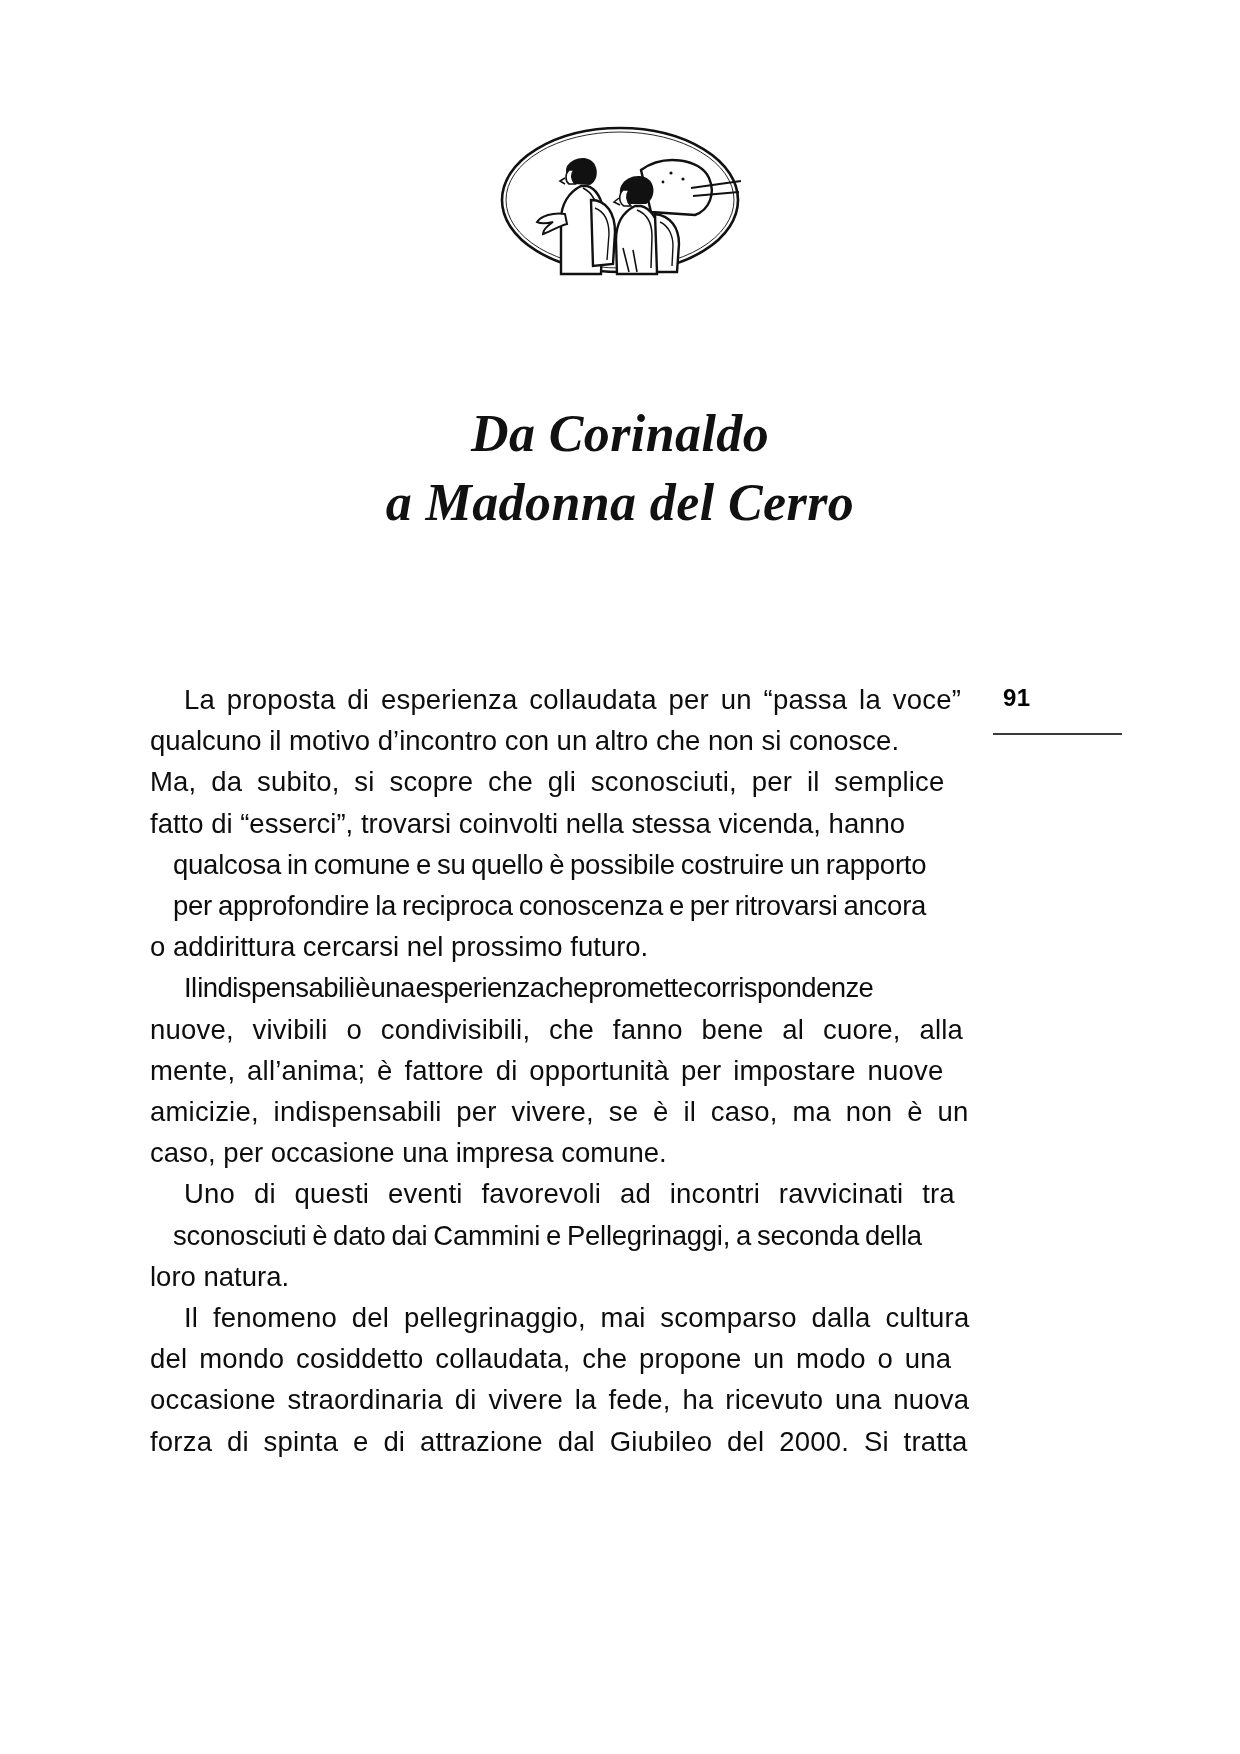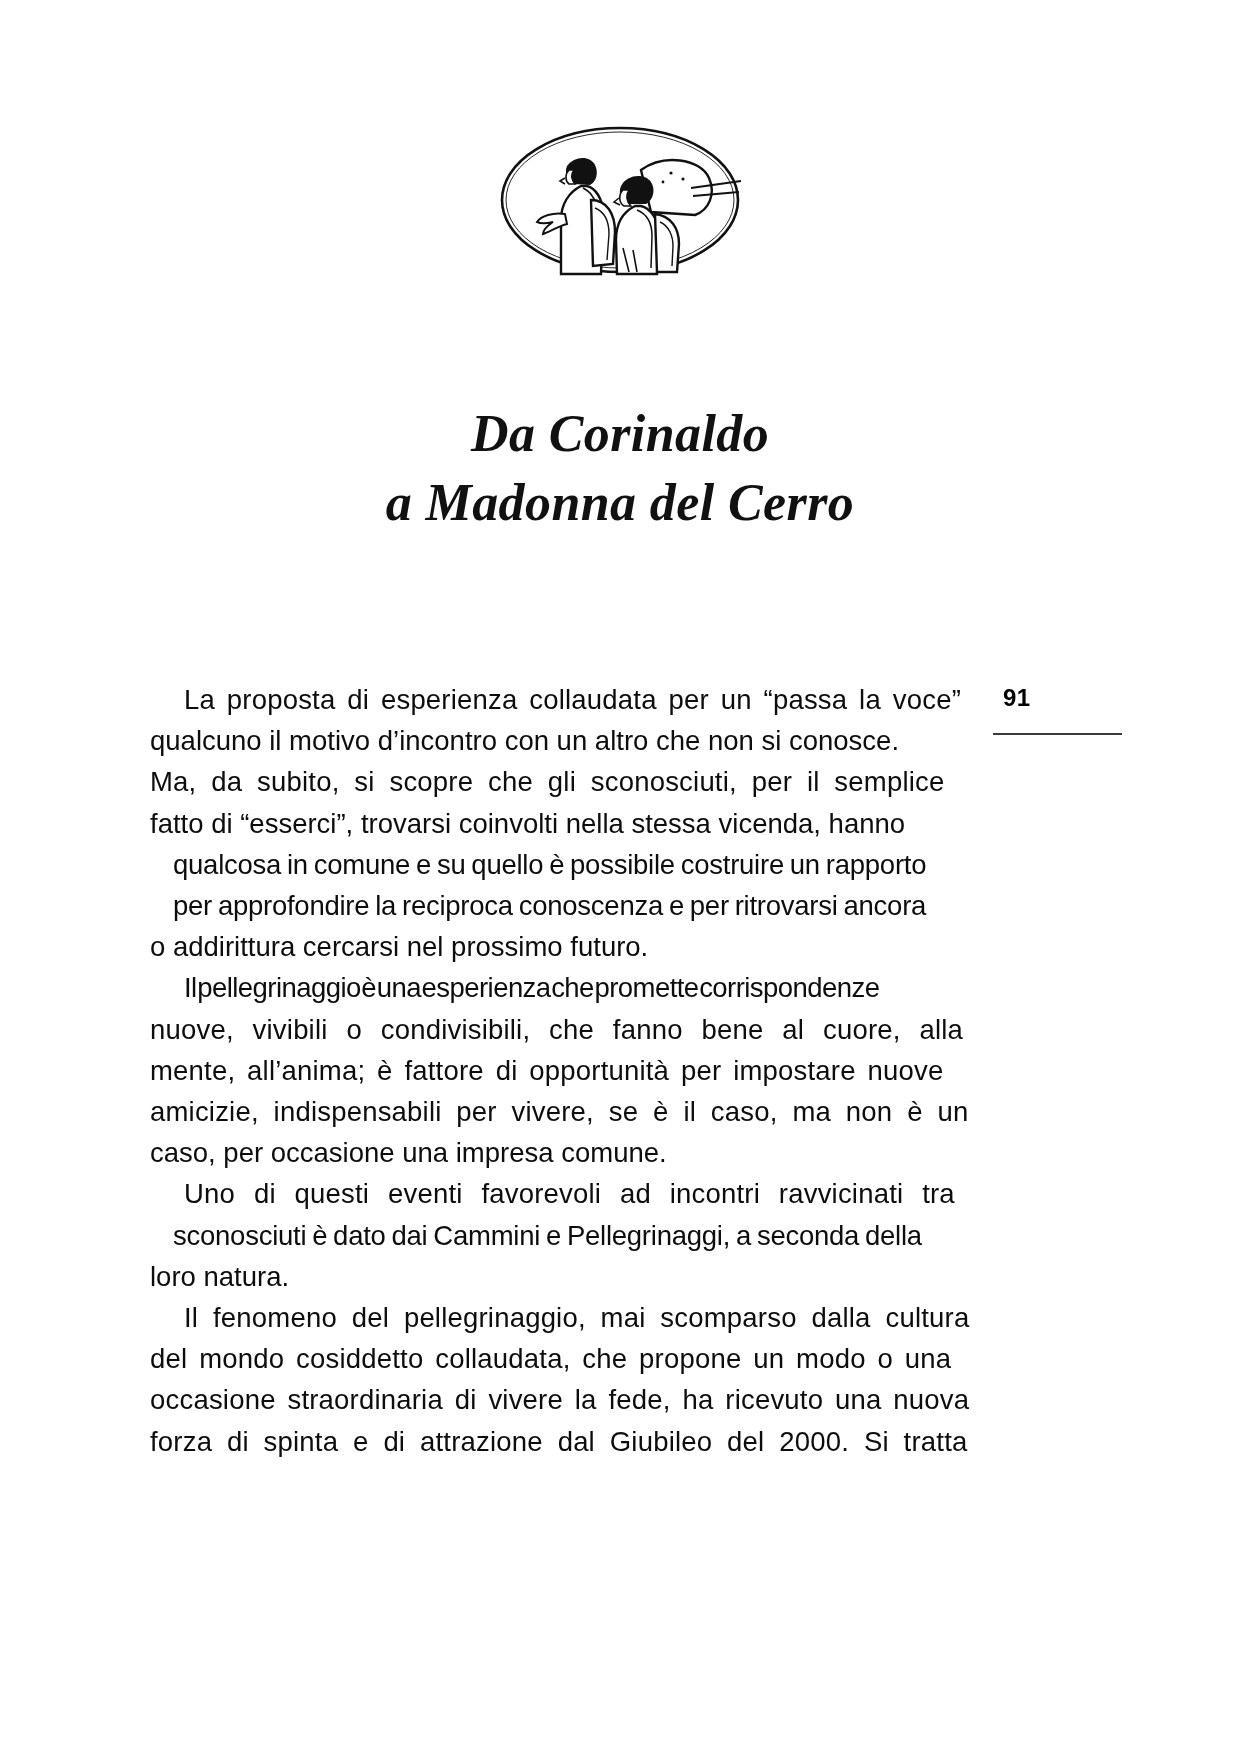--- a/index.html
+++ b/index.html
@@ -148,21 +148,21 @@
       <span class="line indent t-loose3">La proposta di esperienza collaudata per un “passa la voce”</span>
       <span class="line t-norm">qualcuno il motivo d’incontro con un altro che non si conosce.</span>
       <span class="line t-loose">Ma, da subito, si scopre  che gli sconosciuti, per il semplice</span>
       <span class="line t-norm">fatto di “esserci”, trovarsi coinvolti nella stessa vicenda, hanno</span>
       <span class="line t-tightA">qualcosa in comune e su quello è possibile costruire un rapporto</span>
       <span class="line t-tightA">per approfondire la reciproca conoscenza e per ritrovarsi ancora</span>
       <span class="line t-norm">o addirittura cercarsi nel prossimo futuro.</span>
     </p>
 
     <p class="para">
-      <span class="line indent t-tightC">Il pellegrinaggio è una esperienza che promette corrispondenze</span>
+      <span class="line indent t-tightC">Il indispensabili è una esperienza che promette corrispondenze</span>
       <span class="line t-loose2">nuove, vivibili o condivisibili, che fanno bene al cuore, alla</span>
       <span class="line t-loose3">mente, all’anima; è fattore di opportunità per impostare nuove</span>
       <span class="line t-loose">amicizie, indispensabili per vivere, se è il caso, ma non è un</span>
       <span class="line t-norm">caso, per occasione una impresa comune.</span>
     </p>
 
     <p class="para">
       <span class="line indent t-loose2">Uno di questi eventi favorevoli ad incontri ravvicinati tra</span>
       <span class="line t-tightA">sconosciuti è dato dai Cammini e Pellegrinaggi, a seconda della</span>
       <span class="line t-norm">loro natura.</span>

